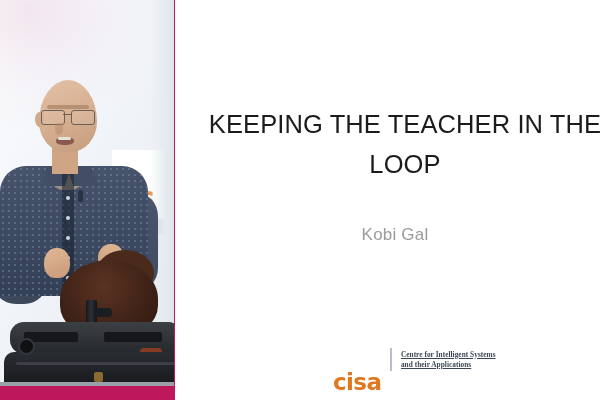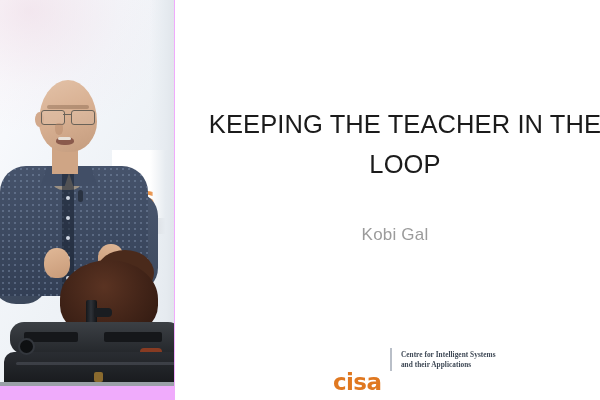--- a/index.html
+++ b/index.html
@@ -14,21 +14,21 @@
     overflow: hidden;
     font-family: "Liberation Sans", sans-serif;
     position: relative;
   }
 
   #stage {
     position: absolute;
     inset: 0;
     width: 600px;
     height: 400px;
-    background: #f0abfc;
+    background: #be185d;
     overflow: hidden;
   }
 
   
   .slide {
     position: absolute;
     left: 175px;
     top: 0;
     width: 425px;
     height: 400px;
@@ -90,20 +90,21 @@
     background: #b9bfc8;
   }
   .logo-tagline {
     font-family: "Liberation Serif", serif;
     font-size: 7.3px;
     font-weight: 700;
     color: #3d4754;
     line-height: 1.32;
     letter-spacing: 0.05px;
     white-space: pre-line;
+    text-decoration: underline;
   }
 
   
   .video-panel {
     position: absolute;
     left: 0;
     top: 0;
     width: 174px;
     height: 386px;
     overflow: hidden;

